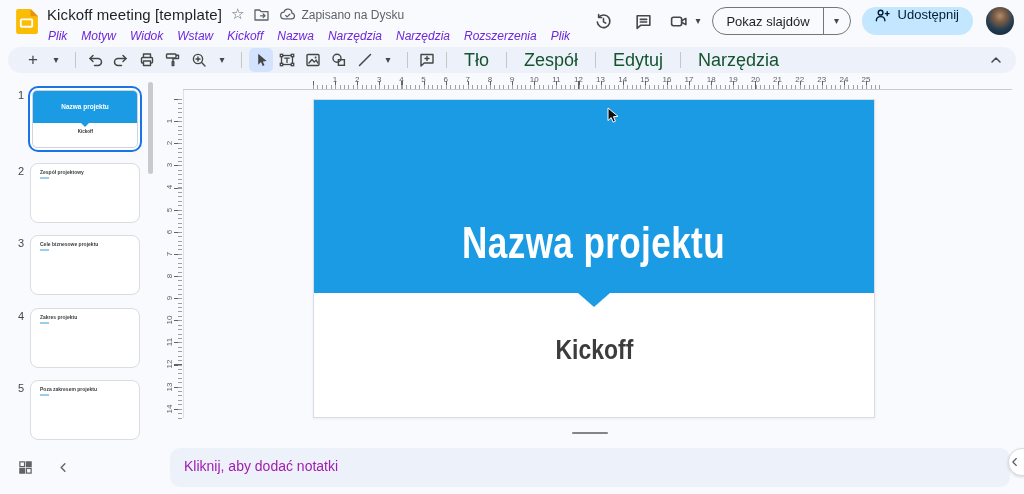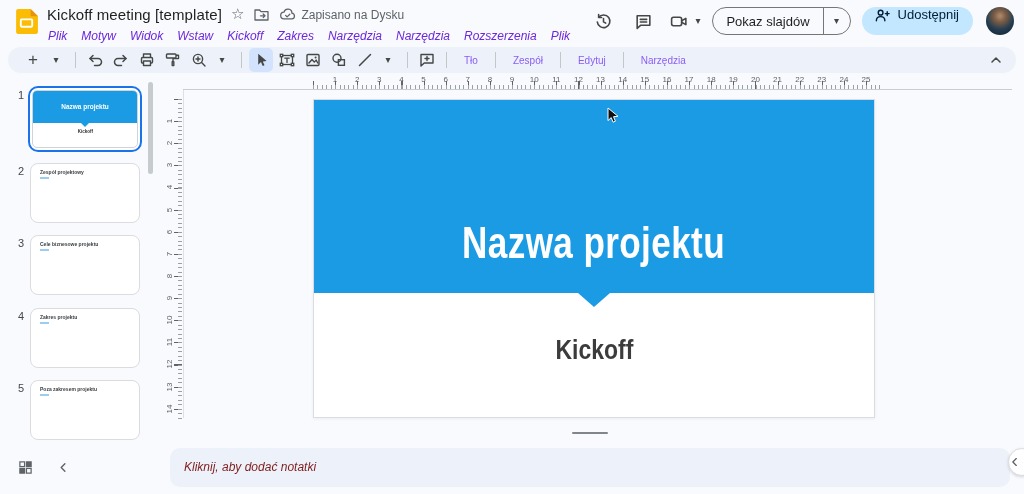--- a/index.html
+++ b/index.html
@@ -35,21 +35,21 @@
     background: radial-gradient(circle at 50% 32%, #b08d6e 0%, #7a5c44 26%, #2c4burgundy 50%, #243d52 55%, #121f2b 100%);
     background: radial-gradient(circle at 50% 32%, #b08d6e 0%, #7a5c44 26%, #243d52 58%, #121f2b 100%);
   }
 
   
   .toolbar { position:absolute; left:8px; top:47px; width:1008px; height:26px; background:#edf2fa; border-radius:13px; display:flex; align-items:center; padding:0 12px; }
   .tb-btn { height:24px; min-width:24px; display:flex; align-items:center; justify-content:center; border-radius:4px; margin:0 1px; }
   .tb-btn.selected { background:#d3e3fd; border-radius:5px; }
   .tb-caret { width:12px; text-align:center; margin-left:-2px; }
   .tb-divider { width:1px; height:16px; background:#c4c7c5; margin:0 6px; }
-  .tb-text { font-size:10px; color:#8b5cf6; padding:0 11px; white-space:nowrap; }
+  .tb-text { font-size:18px; color:#14532d; padding:0 11px; white-space:nowrap; }
   .tb-collapse { position:absolute; right:12px; top:5px; }
 
   
   .strip-num { position:absolute; left:14px; width:14px; text-align:center; font-size:11px; color:#444746; }
   .thumb { position:absolute; left:30px; width:110px; height:60px; background:#fff; border:1px solid #dadce0; border-radius:8px; overflow:hidden; }
   .thumb-sel-wrap { position:absolute; left:28px; width:114px; height:66px; border:2px solid #1a73e8; border-radius:10px; background:#fff; padding:2px; }
   .thumb-sel-inner { position:relative; width:100%; height:100%; border:1px solid #cfd4da; border-radius:5px; overflow:hidden; background:#fff; }
   .mini-blue { position:absolute; left:0; top:0; right:0; height:58%; background:#1a9be3; }
   .mini-pointer { position:absolute; top:58%; left:50%; margin-left:-4px; border-left:4px solid transparent; border-right:4px solid transparent; border-top:4px solid #1a9be3; }
   .mini-title-wrap { position:absolute; left:0; right:0; top:0; height:58%; display:flex; align-items:center; justify-content:center; }
@@ -91,21 +91,21 @@
   .slide-pointer { position:absolute; top:193px; left:50%; margin-left:-16px; border-left:16px solid transparent; border-right:16px solid transparent; border-top:14px solid #1a9be3; }
   .slide-title-wrap { position:absolute; left:0; right:0; top:115px; height:56px; display:flex; align-items:center; justify-content:center; }
   .slide-title { font-size:45px; font-weight:bold; color:#fff; transform:scaleX(.78); white-space:nowrap; letter-spacing:.5px; }
   .slide-sub-wrap { position:absolute; left:0; right:0; top:233px; height:34px; display:flex; align-items:center; justify-content:center; }
   .slide-sub { font-size:28px; font-weight:bold; color:#3c3c3c; transform:scaleX(.82); white-space:nowrap; }
   .mouse-cursor { position:absolute; left:607px; top:107px; }
   .notes-drag-handle { position:absolute; left:572px; top:432px; width:36px; height:2px; background:#80868b; border-radius:1px; }
 
   
   .notes { position:absolute; left:170px; top:448px; width:840px; height:39px; background:#edf2fa; border-radius:10px; padding:9px 14px; }
-  .notes-text { font-size:12px; color:#7f1d1d;font-style:italic; }
+  .notes-text { font-size:14px; color:#a21caf; }
   .side-expand { position:absolute; left:1008px; top:448px; width:28px; height:28px; border-radius:50%; background:#fff; border:1px solid #dadce0; box-shadow:0 1px 3px rgba(0,0,0,.15); display:flex; align-items:center; justify-content:center; }
 </style>
 </head>
 <body>
 
 <div class="logo">
   <svg width="27" height="27" viewBox="0 0 26 26">
     <path d="M5 1 h12 l7 7 v15 a2 2 0 0 1 -2 2 H5 a2 2 0 0 1 -2 -2 V3 a2 2 0 0 1 2 -2 Z" fill="#FBBC04"></path>
     <path d="M17 1 l7 7 h-7 Z" fill="#E8930C"></path>
     <rect x="7.5" y="11" width="11" height="7" rx="0.8" fill="none" stroke="#fff" stroke-width="1.8"></rect>
@@ -129,21 +129,21 @@
     <span>Zapisano na Dysku</span>
   </span>
 </div>
 
 <div class="menu-row">
   <span class="menu-item">Plik</span>
   <span class="menu-item">Motyw</span>
   <span class="menu-item">Widok</span>
   <span class="menu-item">Wstaw</span>
   <span class="menu-item">Kickoff</span>
-  <span class="menu-item">Zakres</span>
+  <span class="menu-item">Nazwa</span>
   <span class="menu-item">Narzędzia</span>
   <span class="menu-item">Narzędzia</span>
   <span class="menu-item">Rozszerzenia</span>
   <span class="menu-item">Plik</span>
 </div>
 
 <div class="top-right">
   <span class="tr-icon">
     <svg width="19" height="19" viewBox="0 0 18 18" fill="none" stroke="#444746" stroke-width="1.5" stroke-linecap="round" stroke-linejoin="round">
       <path d="M4.4 5 a6 6 0 1 1 -1.3 4.4"></path>

